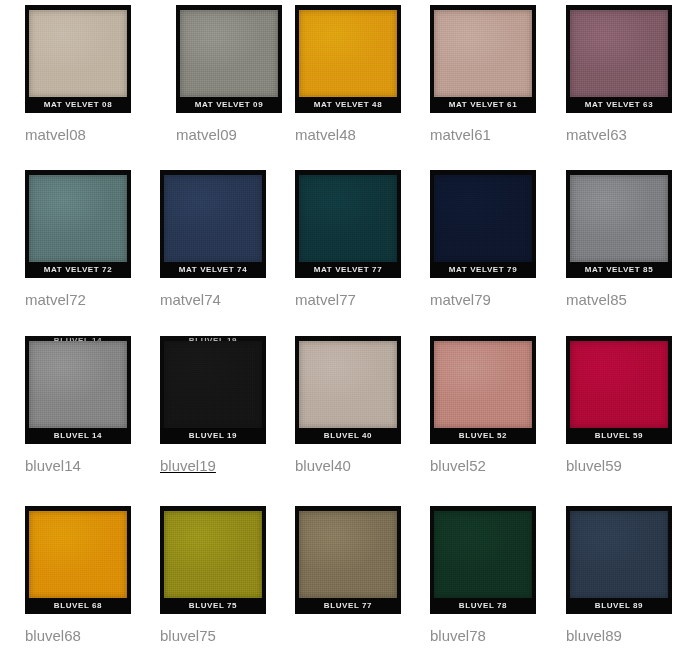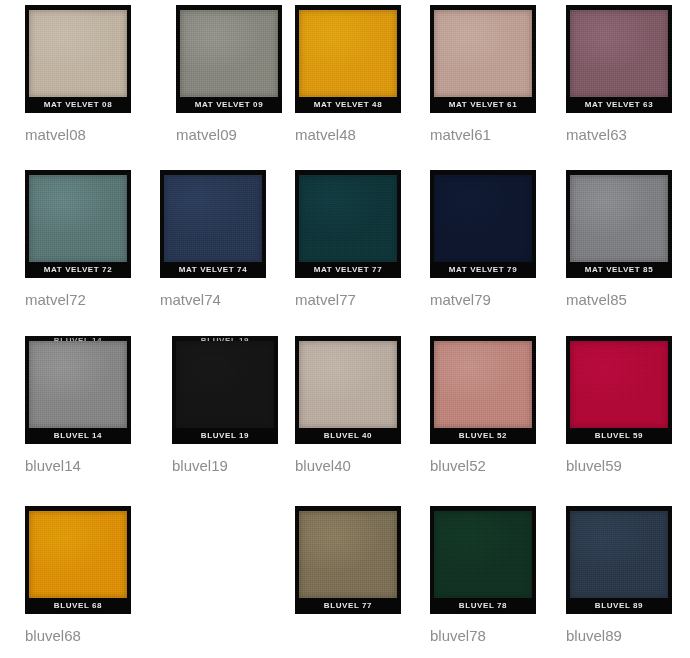--- a/index.html
+++ b/index.html
@@ -188,21 +188,21 @@
       <div class="swatch-caption">matvel85</div>
     </div>
     <div class="swatch-cell" style="left: 25px; top: 336px;">
       <div class="swatch-card">
         <div class="swatch-fabric" title="#8c8c8c" style="background: rgb(140, 140, 140);"></div>
         <div class="swatch-strip-top">BLUVEL 14</div>
         <div class="swatch-strip">BLUVEL 14</div>
       </div>
       <div class="swatch-caption">bluvel14</div>
     </div>
-    <div class="swatch-cell" style="left: 172px; top: 336px;">
+    <div class="swatch-cell" style="left: 160px; top: 336px; text-decoration: underline;">
       <div class="swatch-card">
         <div class="swatch-fabric" title="#161616" style="background: rgb(22, 22, 22);"></div>
         <div class="swatch-strip-top">BLUVEL 19</div>
         <div class="swatch-strip">BLUVEL 19</div>
       </div>
       <div class="swatch-caption">bluvel19</div>
     </div>
     <div class="swatch-cell" style="left: 295px; top: 336px;">
       <div class="swatch-card">
         <div class="swatch-fabric" title="#bdb0a5" style="background: rgb(189, 176, 165);"></div>
@@ -224,20 +224,27 @@
       </div>
       <div class="swatch-caption">bluvel59</div>
     </div>
     <div class="swatch-cell" style="left: 25px; top: 506px;">
       <div class="swatch-card">
         <div class="swatch-fabric" title="#dd9508" style="background: rgb(221, 149, 8);"></div>
         <div class="swatch-strip">BLUVEL 68</div>
       </div>
       <div class="swatch-caption">bluvel68</div>
     </div>
+    <div class="swatch-cell" style="left: 160px; top: 506px;">
+      <div class="swatch-card">
+        <div class="swatch-fabric" title="#96901a" style="background: rgb(150, 144, 26);"></div>
+        <div class="swatch-strip">BLUVEL 75</div>
+      </div>
+      <div class="swatch-caption">bluvel75</div>
+    </div>
     <div class="swatch-cell" style="left: 295px; top: 506px;">
       <div class="swatch-card">
         <div class="swatch-fabric" title="#83765a" style="background: rgb(131, 118, 90);"></div>
         <div class="swatch-strip">BLUVEL 77</div>
       </div>
     </div>
     <div class="swatch-cell" style="left: 430px; top: 506px;">
       <div class="swatch-card">
         <div class="swatch-fabric" title="#123524" style="background: rgb(18, 53, 36);"></div>
         <div class="swatch-strip">BLUVEL 78</div>

